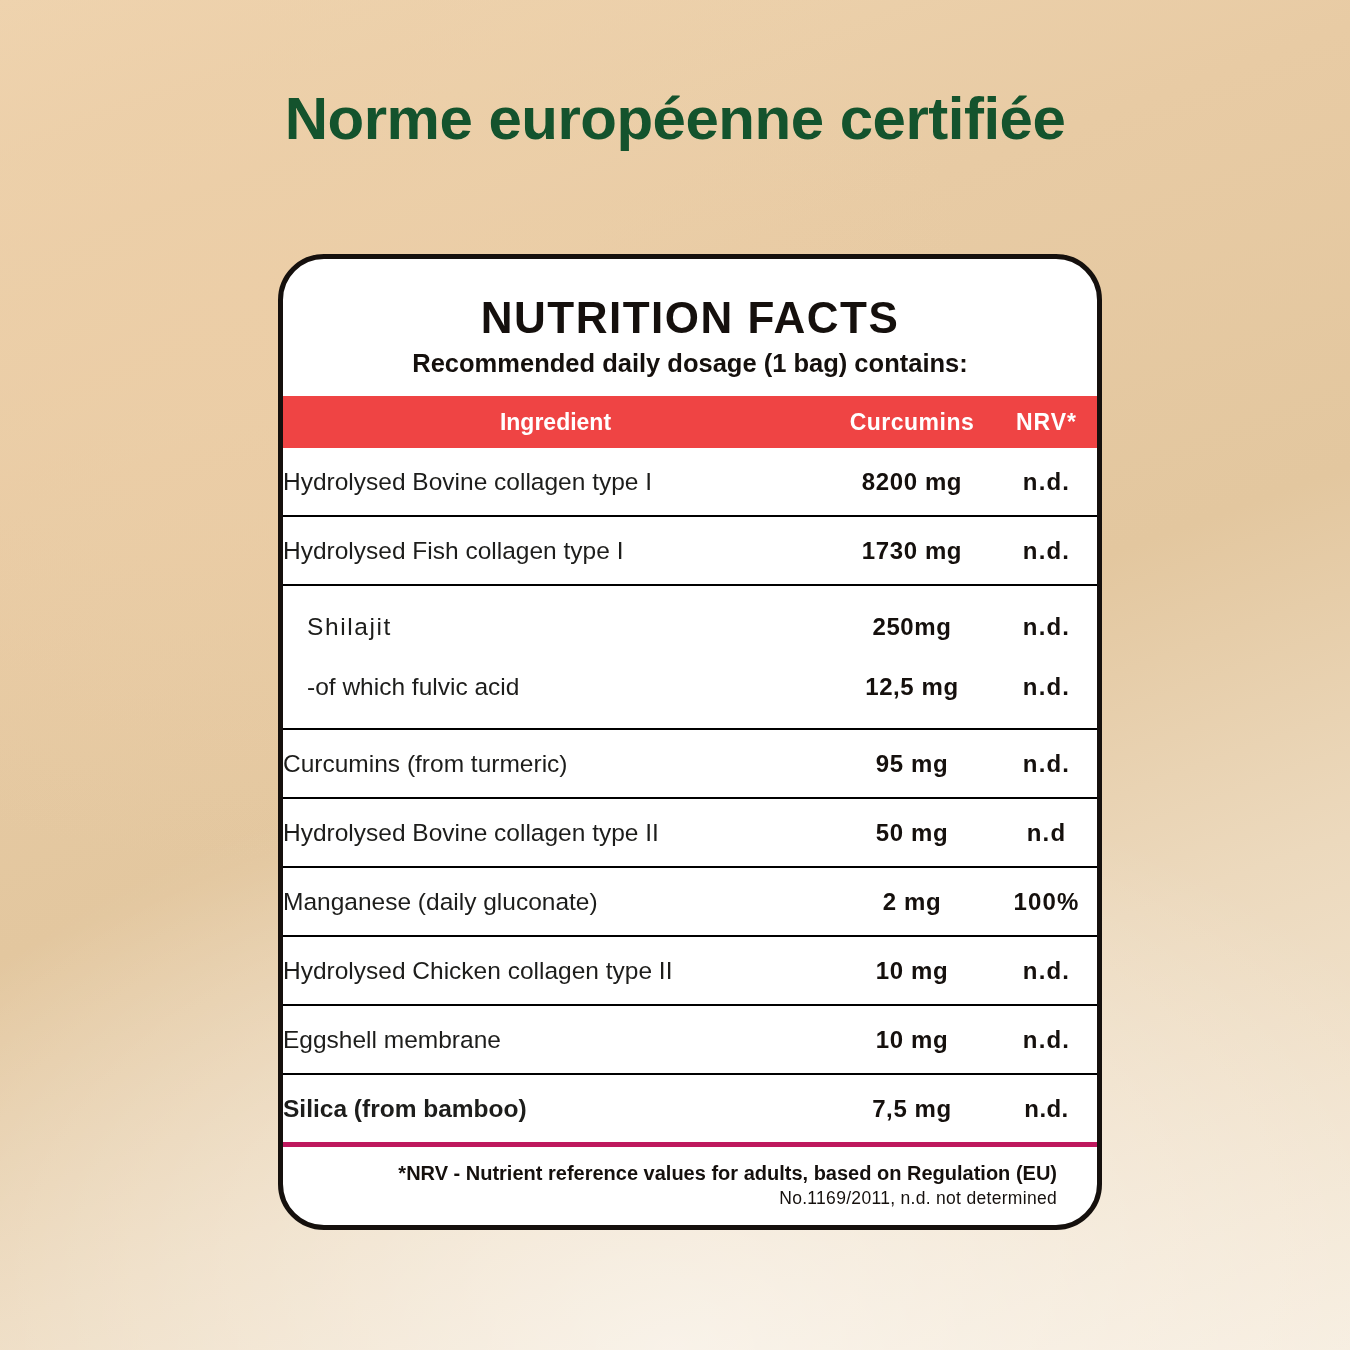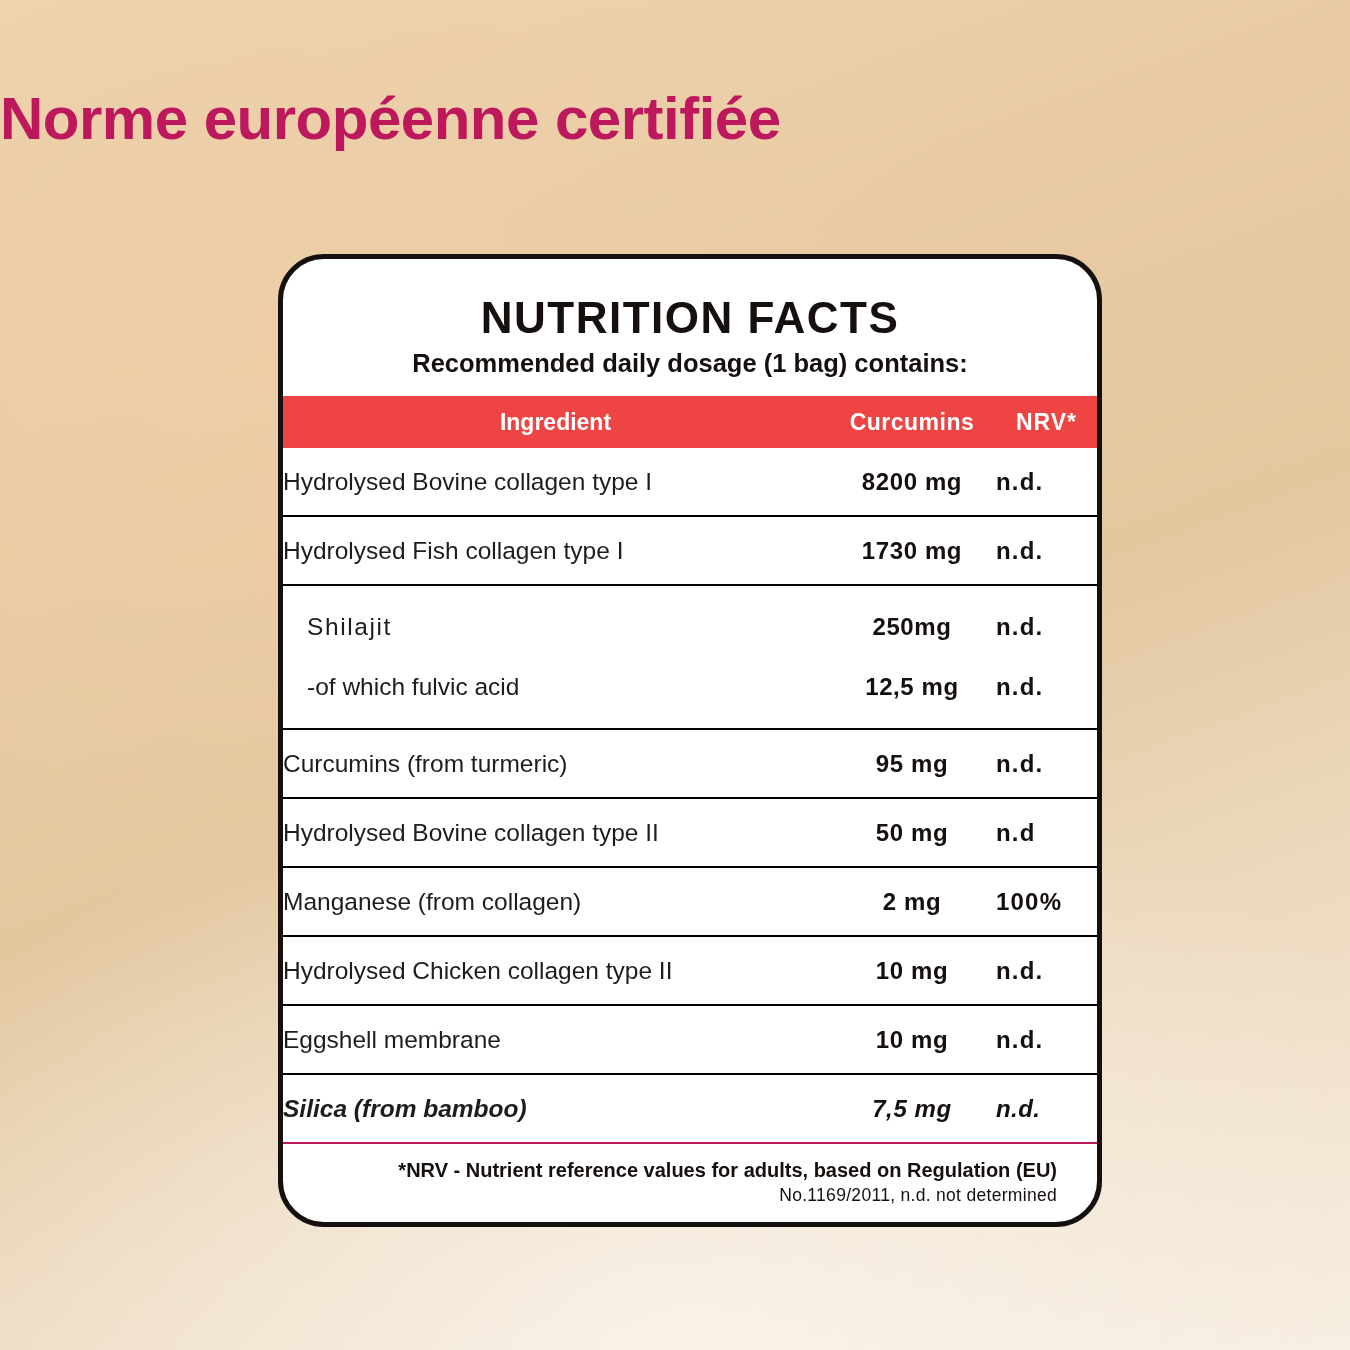--- a/index.html
+++ b/index.html
@@ -19,25 +19,25 @@
   }
   .page {
     position: absolute;
     inset: 0;
   }
   .headline {
     position: absolute;
     top: 84px;
     left: 0;
     width: 100%;
-    text-align: left;
+    text-align: center;
     font-size: 60px;
     font-weight: 700;
     letter-spacing: -0.5px;
-    color: #be185d;
+    color: #14532d;
   }
 
   .card {
     position: absolute;
     left: 278px;
     top: 254px;
     width: 824px;
     box-sizing: border-box;
     background: #ffffff;
     border: 5px solid #15100d;
@@ -78,41 +78,40 @@
     height: 52px;
   }
   thead th.c-ing { text-align: center; }
   thead th.c-qty { text-align: center; letter-spacing: 0.5px; }
   thead th.c-nrv { text-align: center; letter-spacing: 1px; margin-top: 24px; }
 
   tbody tr td {
     border-bottom: 2px solid #000000;
   }
   tbody tr:last-child td {
-    border-bottom: 2px solid #be185d;
-    font-style: italic;
+    border-bottom: 5px solid #be185d;
   }
   td.ing {
     font-size: 24.5px;
     color: #1d1d1b;
     padding-left: 36px;
     height: 67px;
   }
   td.qty {
     font-size: 24px;
     font-weight: 700;
     color: #15100d;
     text-align: center;
     letter-spacing: 0.6px;
   }
   td.nrv {
     font-size: 24px;
     font-weight: 700;
     color: #15100d;
-    text-align: left;
+    text-align: center;
     letter-spacing: 1.2px;
     margin-top: 37px;
   }
   
   col.w-ing { width: 545px; }
   col.w-qty { width: 168px; }
   col.w-nrv { width: 101px; }
 
   
   td.ing.stack { height: 142px; padding-top: 0; padding-left: 24px; }
@@ -201,21 +200,21 @@
           <td class="nrv">n.d.</td>
         </tr>
 
         <tr>
           <td class="ing">Hydrolysed Bovine collagen type II</td>
           <td class="qty">50 mg</td>
           <td class="nrv">n.d</td>
         </tr>
 
         <tr>
-          <td class="ing">Manganese (from collagen)</td>
+          <td class="ing">Manganese (daily gluconate)</td>
           <td class="qty">2 mg</td>
           <td class="nrv">100%</td>
         </tr>
 
         <tr>
           <td class="ing">Hydrolysed Chicken collagen type II</td>
           <td class="qty">10 mg</td>
           <td class="nrv">n.d.</td>
         </tr>
 

